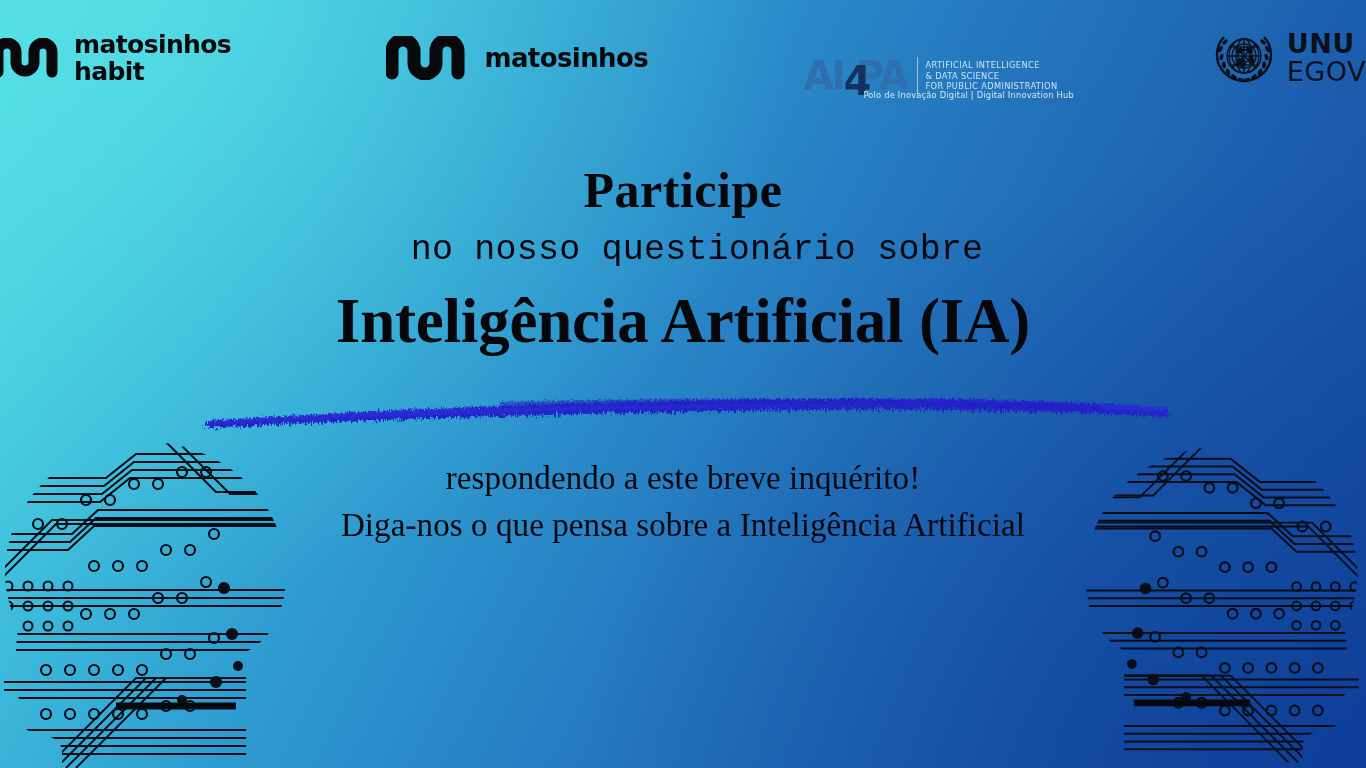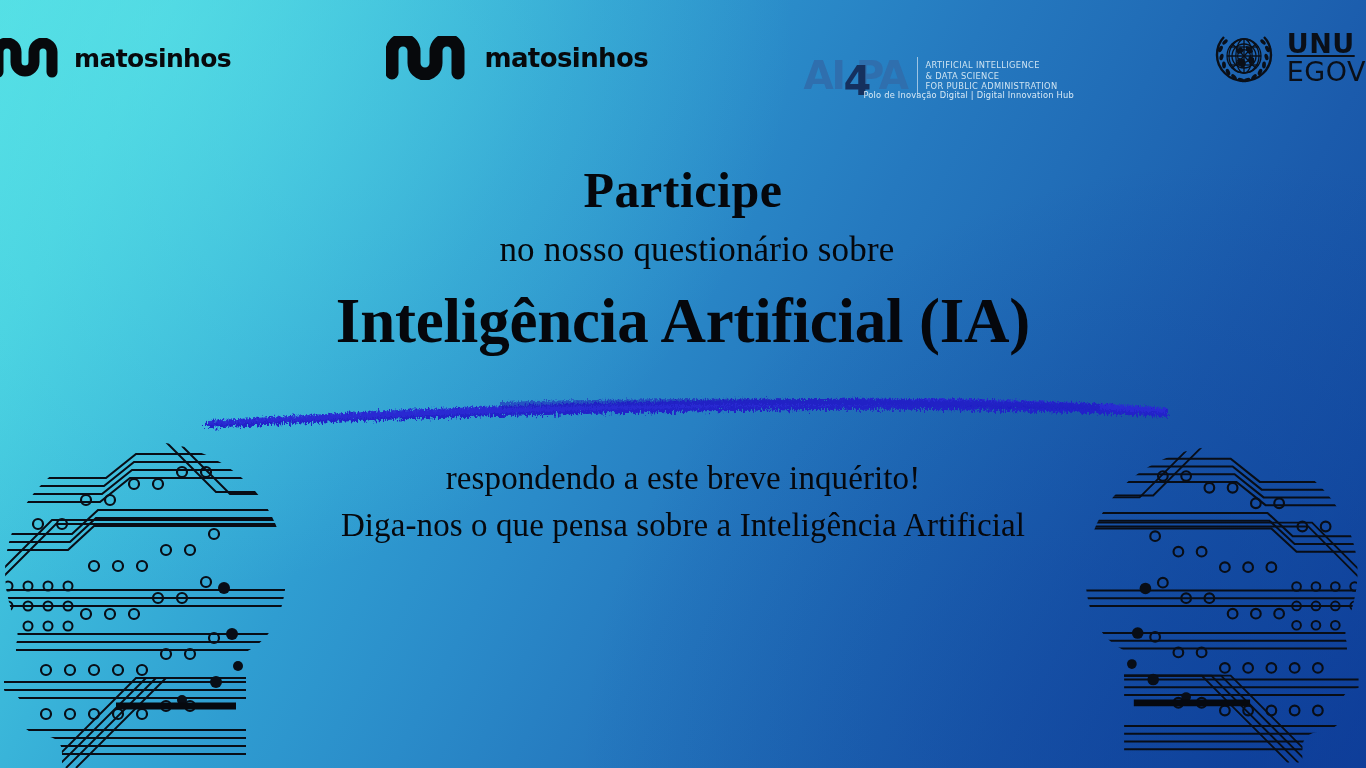--- a/index.html
+++ b/index.html
@@ -136,42 +136,42 @@
     left: 60px;
     bottom: -3px;
   }
   .ai4pa-wrap { position: relative; display: flex; align-items: center; }
 
   .unu-text {
     font-family: "DejaVu Sans", sans-serif;
     color: #0a0f18;
     letter-spacing: 0.5px;
   }
-  .unu-line1 { font-weight: bold; font-size: 27px; line-height: 27px; text-decoration: underline; }
+  .unu-line1 { font-weight: bold; font-size: 27px; line-height: 27px; }
   .unu-line2 { font-weight: normal; font-size: 27px; line-height: 29px; }
 
   
   .center-block {
     position: absolute;
     top: 150px;
     left: 0;
     width: 1366px;
     text-align: center;
     z-index: 5;
     color: #05070c;
   }
   .headline {
     font-family: "Liberation Serif", serif;
     font-weight: bold;
     font-size: 50px;
     line-height: 80px;
     letter-spacing: 0.5px;
   }
   .subline {
-    font-family: Liberation Serif, serif;
+    font-family: Liberation Mono, monospace;
     font-weight: normal;
     font-size: 35px;
     line-height: 44px;
     margin-top: -2px;
     letter-spacing: 0.2px;
     padding-left: 28px;
   }
   .title-main {
     font-family: "Liberation Serif", serif;
     font-weight: bold;
@@ -344,20 +344,21 @@
   </svg>
 
   <div class="logo-bar">
 
     <div class="logo logo-habit">
       <svg class="mk-mark" width="66" height="40" viewBox="0 0 66 40" aria-hidden="true">
         <path d="M4 36 L 4 16 A 9 9 0 0 1 22 16 L 22 26 A 9 9 0 0 0 40 26 L 40 16 A 9 9 0 0 1 58 16 L 58 36" fill="none" stroke="#07090c" stroke-width="11" stroke-linecap="round" transform="translate(0,-2)"></path>
       </svg>
       <div class="wordmark two-line">
         <div>matosinhos</div>
+        <div>habit</div>
       </div>
     </div>
 
     <div class="logo logo-matosinhos">
       <svg class="mk-mark" width="82" height="44" viewBox="0 0 82 44" aria-hidden="true">
         <path d="M6 40 L 6 18 A 11 11 0 0 1 28 18 L 28 30 A 11 11 0 0 0 50 30 L 50 18 A 11 11 0 0 1 72 18 L 72 40" fill="none" stroke="#07090c" stroke-width="13" stroke-linecap="round" transform="translate(0,-3)"></path>
       </svg>
       <div class="wordmark one-line">matosinhos</div>
     </div>
 

